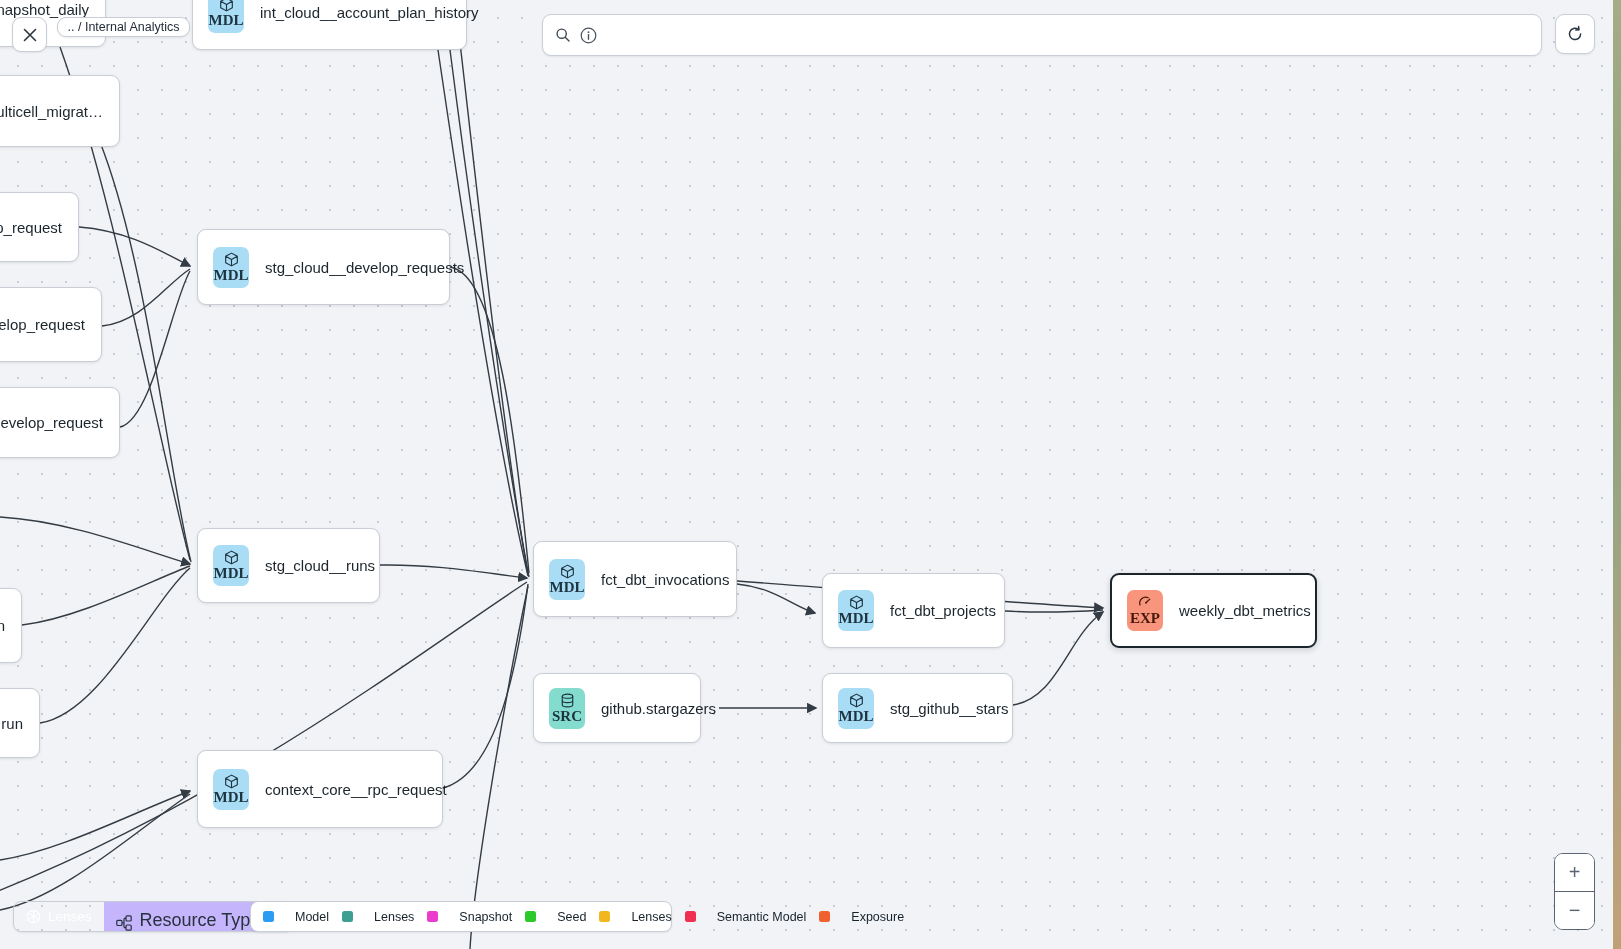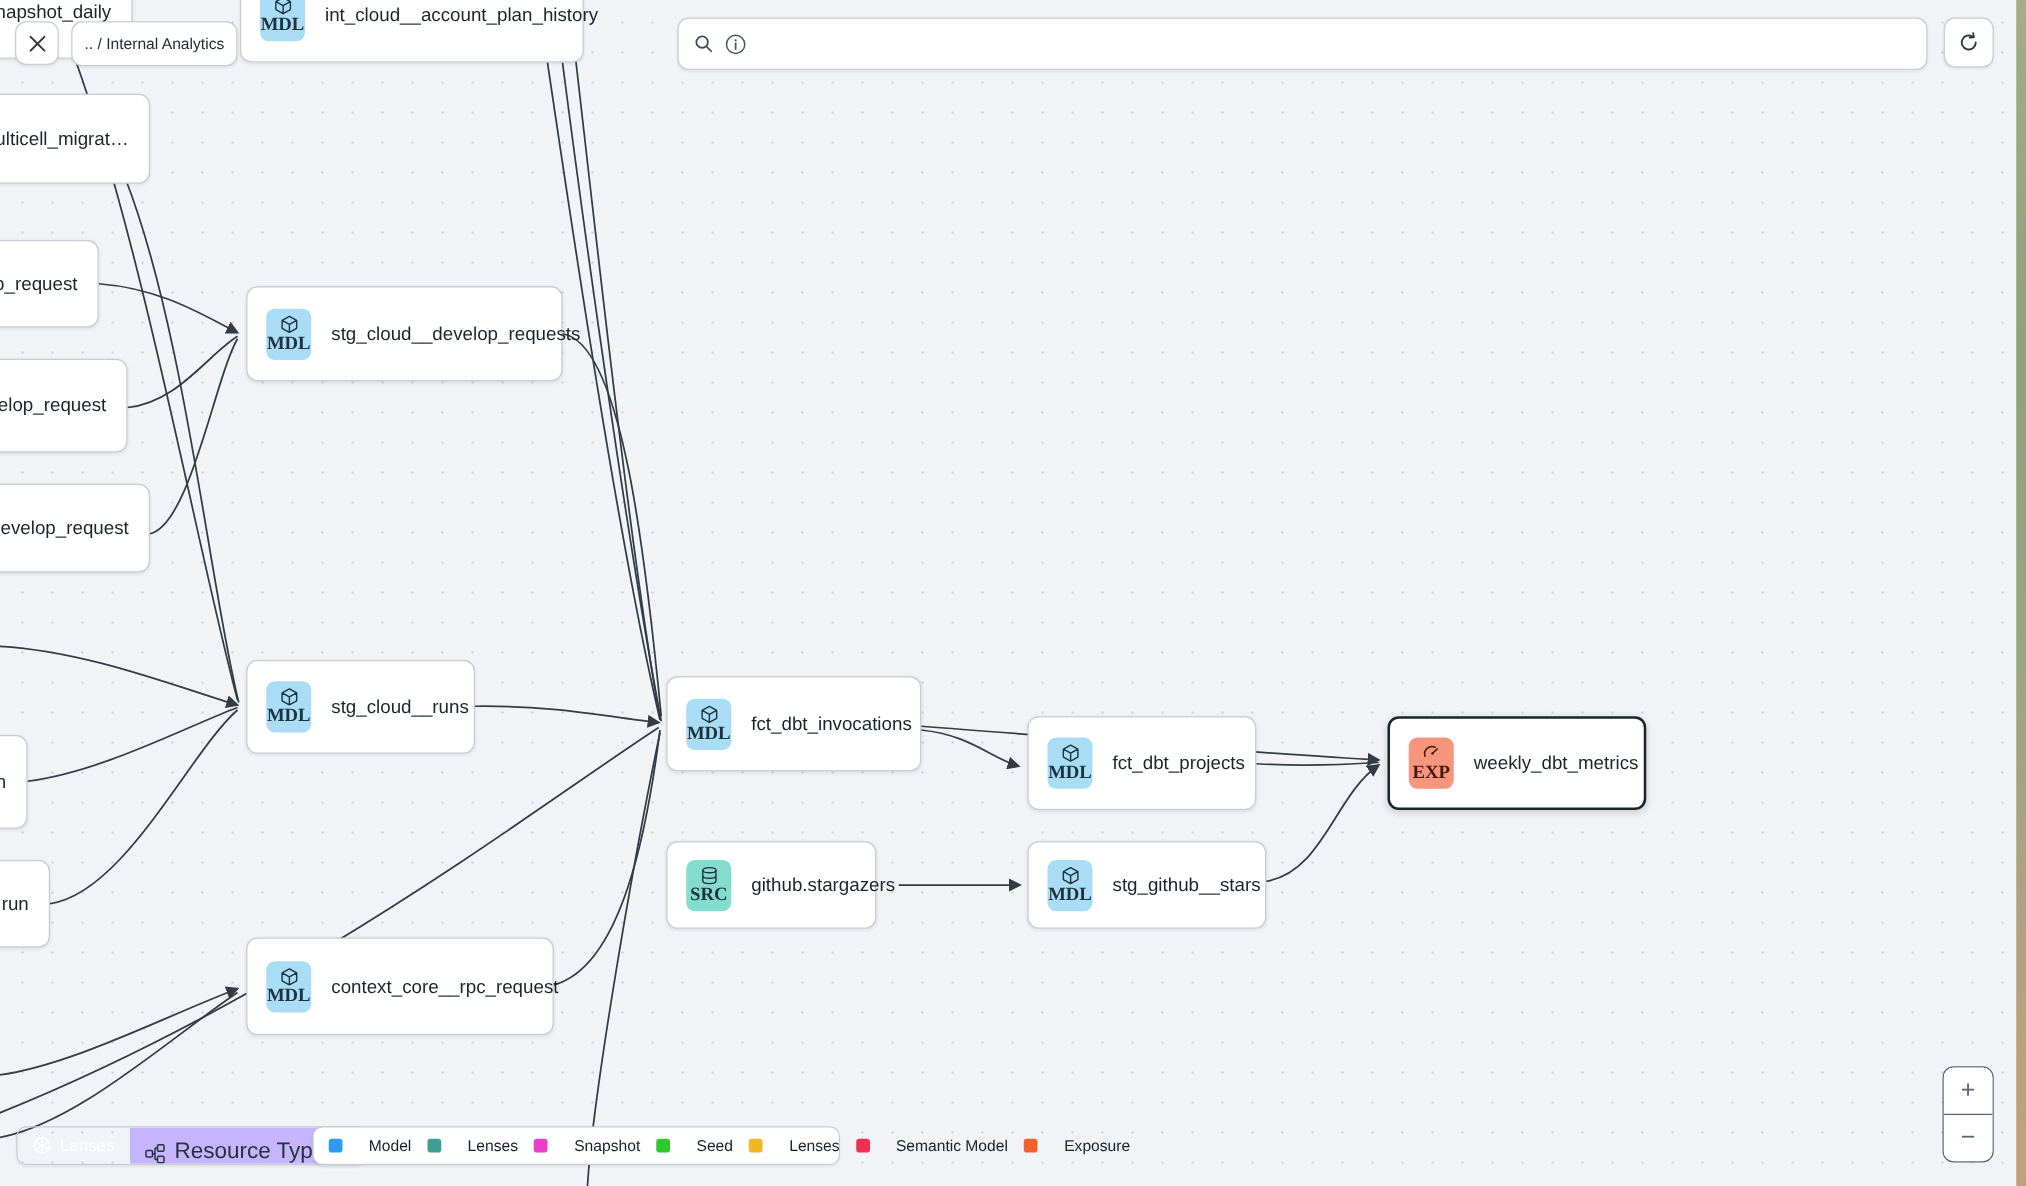--- a/index.html
+++ b/index.html
@@ -33,21 +33,21 @@
   .badge.exposure { background:#f9957c; }
   .badge.exposure .blabel { color:#46180a; }
 
   
   .btn {
     position:absolute; background:#fff; border:1px solid #c9cdd5; border-radius:9px;
     display:flex; align-items:center; justify-content:center;
     box-shadow:0 1px 2px rgba(25,35,45,.08); color:#2b3640; cursor:pointer;
   }
   #close-btn { left:12px; top:17px; width:35px; height:35px; }
-  #breadcrumb-btn { left:57px; top:17px; width:133px; height:36px; font-size:12.5px; color:#232e38; }
+  #breadcrumb-btn { left:57px; top:17px; width:133px; height:20px; font-size:12.5px; color:#232e38; }
   #search-bar {
     position:absolute; left:542px; top:14px; width:1000px; height:42px;
     background:#fff; border:1px solid #c9cdd5; border-radius:9px;
     display:flex; align-items:center; padding:0 12px; gap:9px;
     box-shadow:0 1px 2px rgba(25,35,45,.08);
   }
   #search-input {
     flex:1; border:none; outline:none; font-size:14.5px; color:#1c252c;
     font-family:"Liberation Sans",sans-serif; background:transparent;
   }

